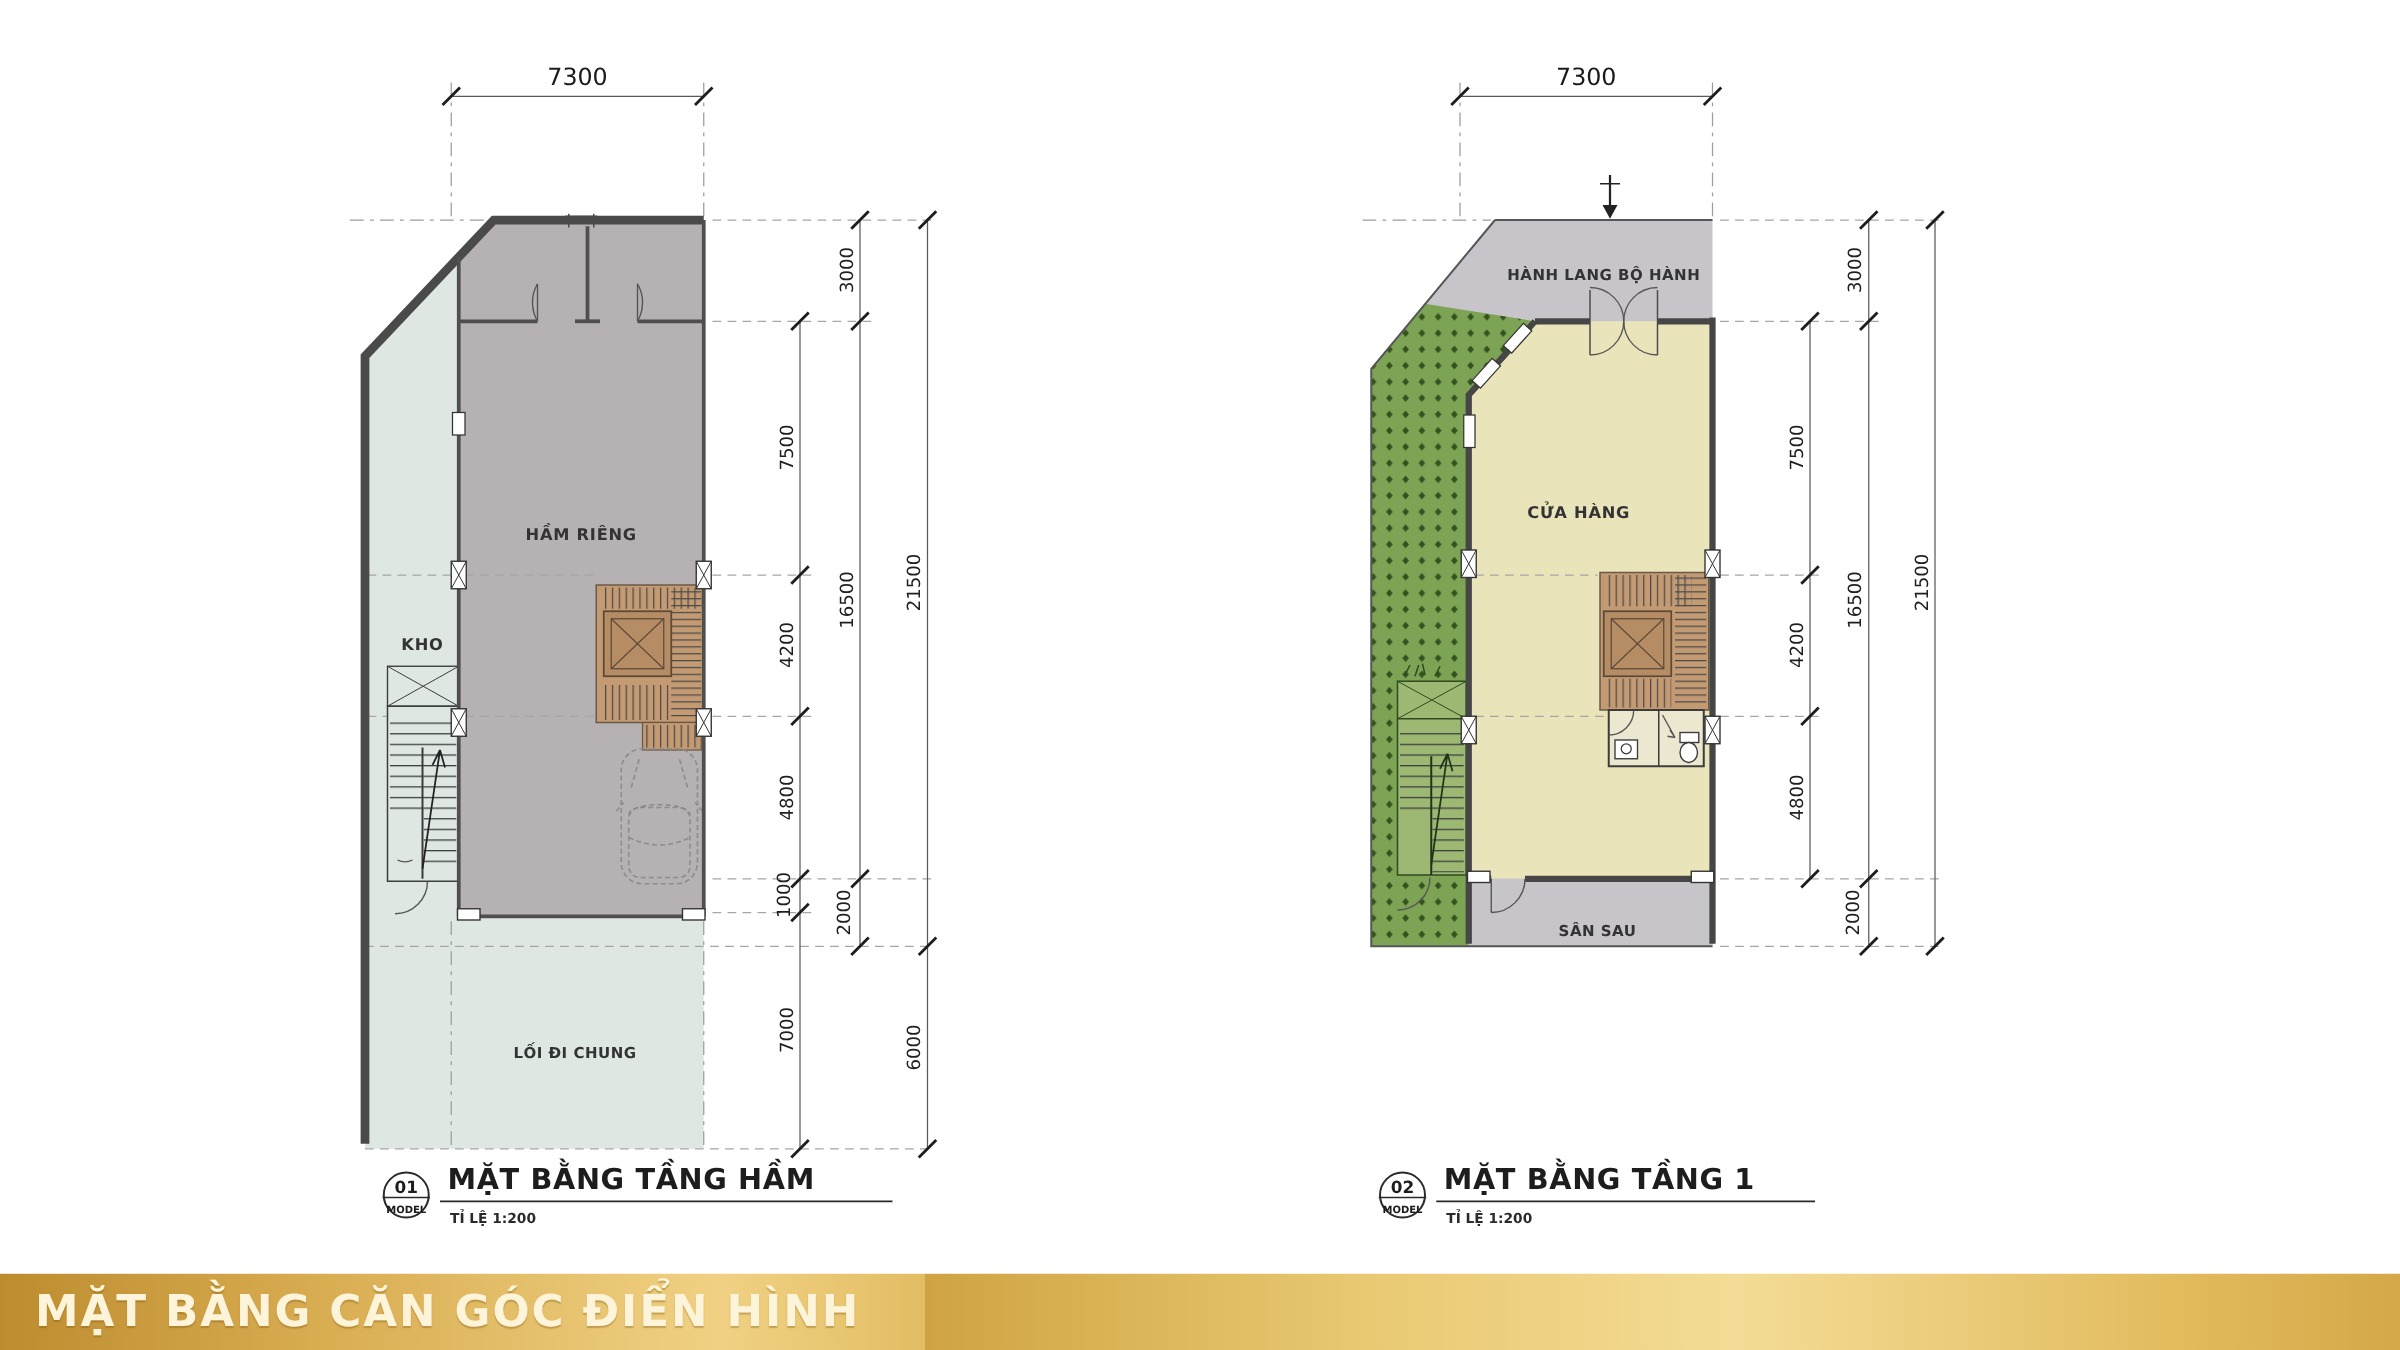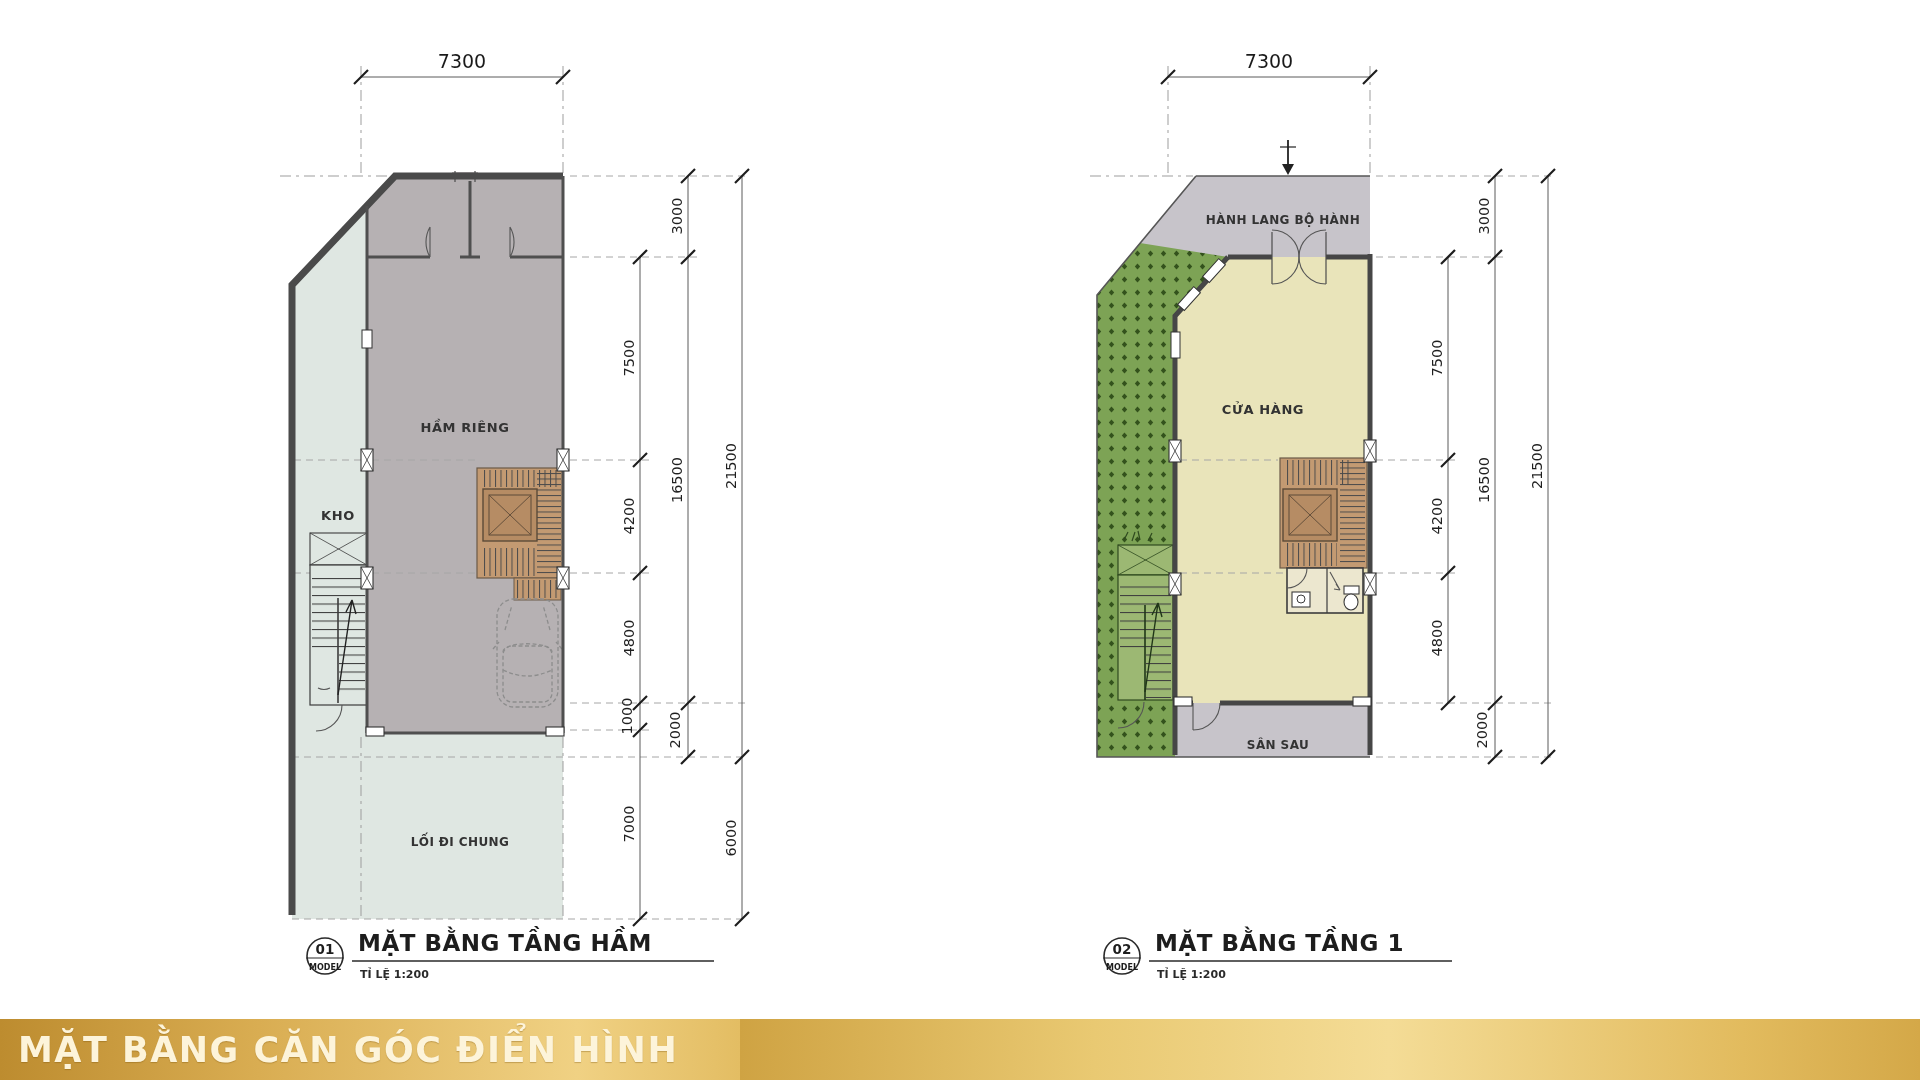--- a/index.html
+++ b/index.html
@@ -27,21 +27,21 @@
   .ttl{font-size:23px;font-weight:bold;fill:#1d1d1d;letter-spacing:.5px;}
   .ttl-scale{font-size:11px;font-weight:bold;fill:#2a2a2a;}
   .badge-n{font-size:13.5px;font-weight:bold;fill:#1d1d1d;}
   .badge-m{font-size:8px;font-weight:bold;fill:#1d1d1d;}
 
   
   .banner{position:absolute;left:0;top:1019px;width:1920px;height:61px;display:flex;}
   .banner-left{width:740px;height:61px;display:flex;align-items:center;
      background:linear-gradient(90deg,#bd8c2f 0%,#d9ad52 35%,#f0d183 78%,#e3bd63 100%);}
   .banner-left span{color:#fdf4da;font-size:35px;font-weight:bold;letter-spacing:1.5px;
-     padding-left:18px;white-space:nowrap;text-shadow:0 1px 1px rgba(120,80,10,.35);}
+     padding-left:28px;white-space:nowrap;text-shadow:0 1px 1px rgba(120,80,10,.35);}
   .banner-right{flex:1;height:61px;
      background:linear-gradient(90deg,#cfa343 0%,#e9c972 30%,#f4dc96 55%,#e2bb5e 85%,#d4a848 100%);}
 </style>
 </head>
 <body>
 
 <div class="canvas">
 <svg width="1920" height="1010" viewBox="0 0 1920 1010">
   <defs>
     <g id="tk">

